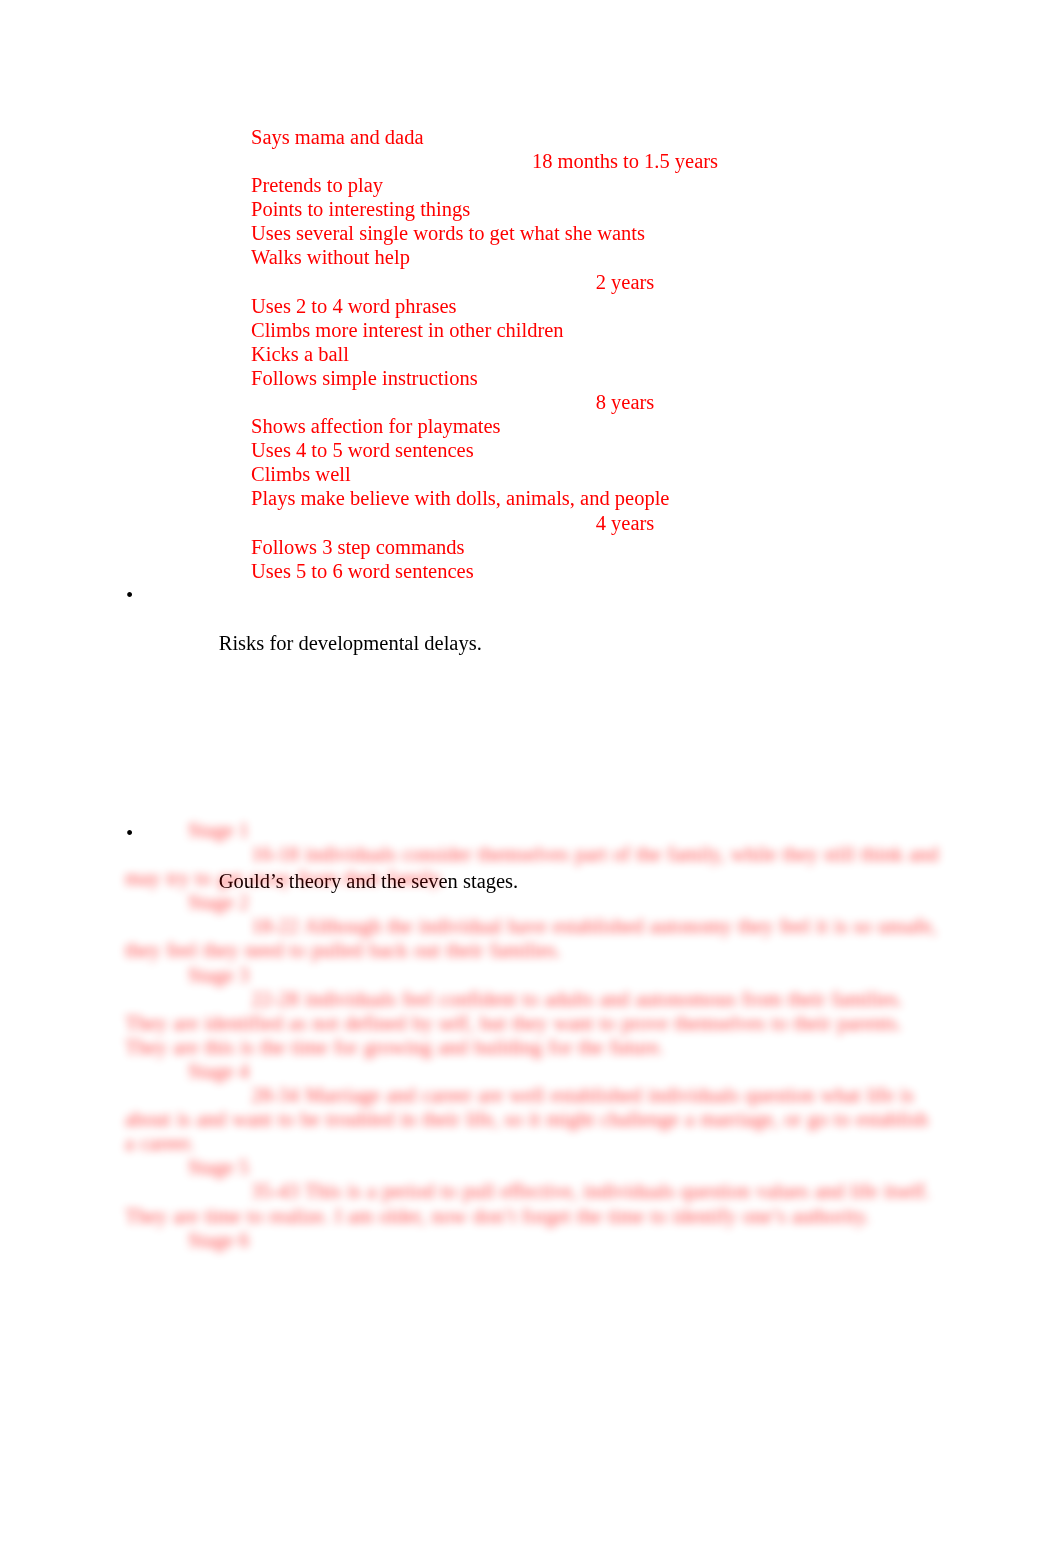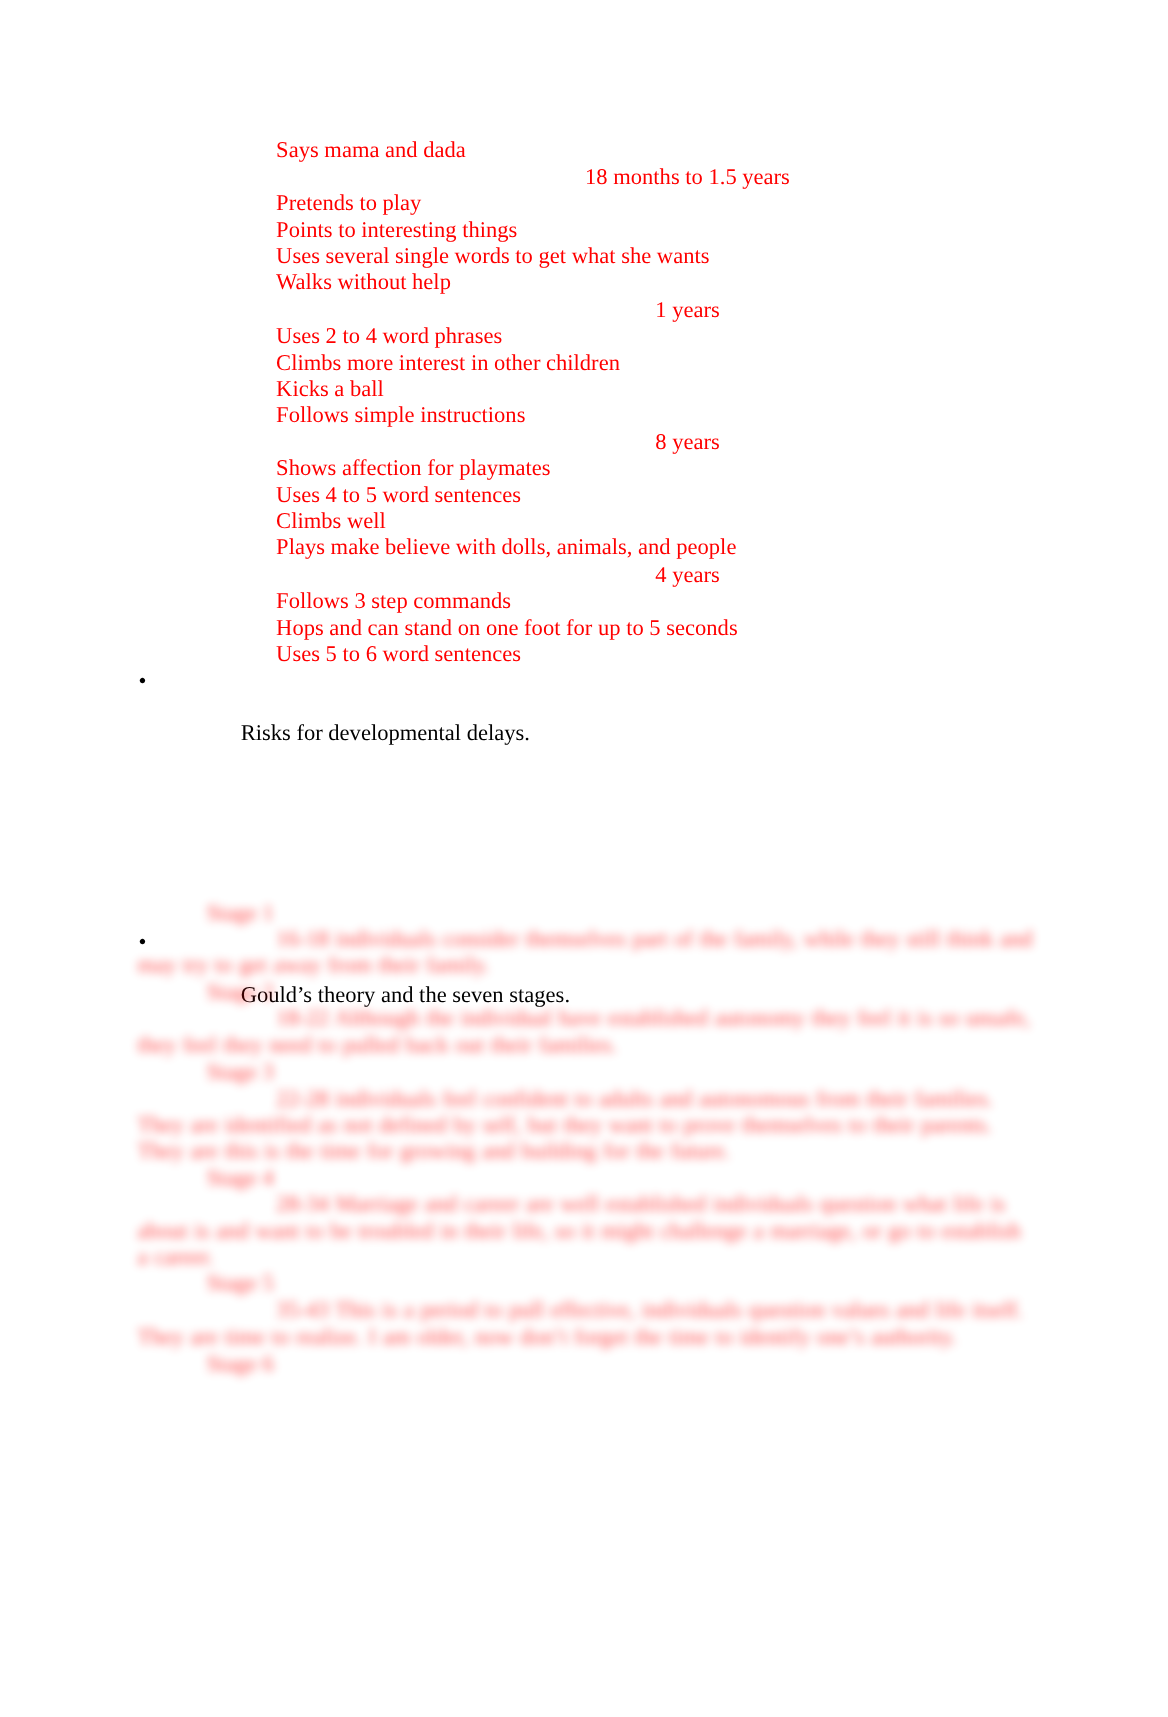--- a/index.html
+++ b/index.html
@@ -97,35 +97,34 @@
     <div style="height:125px"></div>
 
     <div class="line lvl-item">Says mama and dada</div>
 
     <div class="line lvl-age">18 months to 1.5 years</div>
     <div class="line lvl-item">Pretends to play</div>
     <div class="line lvl-item">Points to interesting things</div>
     <div class="line lvl-item">Uses several single words to get what she wants</div>
     <div class="line lvl-item">Walks without help</div>
 
-    <div class="line lvl-age">1 years</div>
+    <div class="line lvl-age">2 years</div>
     <div class="line lvl-item">Uses 2 to 4 word phrases</div>
     <div class="line lvl-item">Climbs more interest in other children</div>
     <div class="line lvl-item">Kicks a ball</div>
     <div class="line lvl-item">Follows simple instructions</div>
 
     <div class="line lvl-age">8 years</div>
     <div class="line lvl-item">Shows affection for playmates</div>
     <div class="line lvl-item">Uses 4 to 5 word sentences</div>
     <div class="line lvl-item">Climbs well</div>
     <div class="line lvl-item">Plays make believe with dolls, animals, and people</div>
 
     <div class="line lvl-age">4 years</div>
     <div class="line lvl-item">Follows 3 step commands</div>
-    <div class="line lvl-item">Hops and can stand on one foot for up to 5 seconds</div>
     <div class="line lvl-item">Uses 5 to 6 word sentences</div>
 
     <div class="bullet-row">
       <span class="bullet">•</span>
       <span>Risks for developmental delays.</span>
     </div>
 
     <div class="spacer-lg"></div>
 
     <div class="bullet-row">

